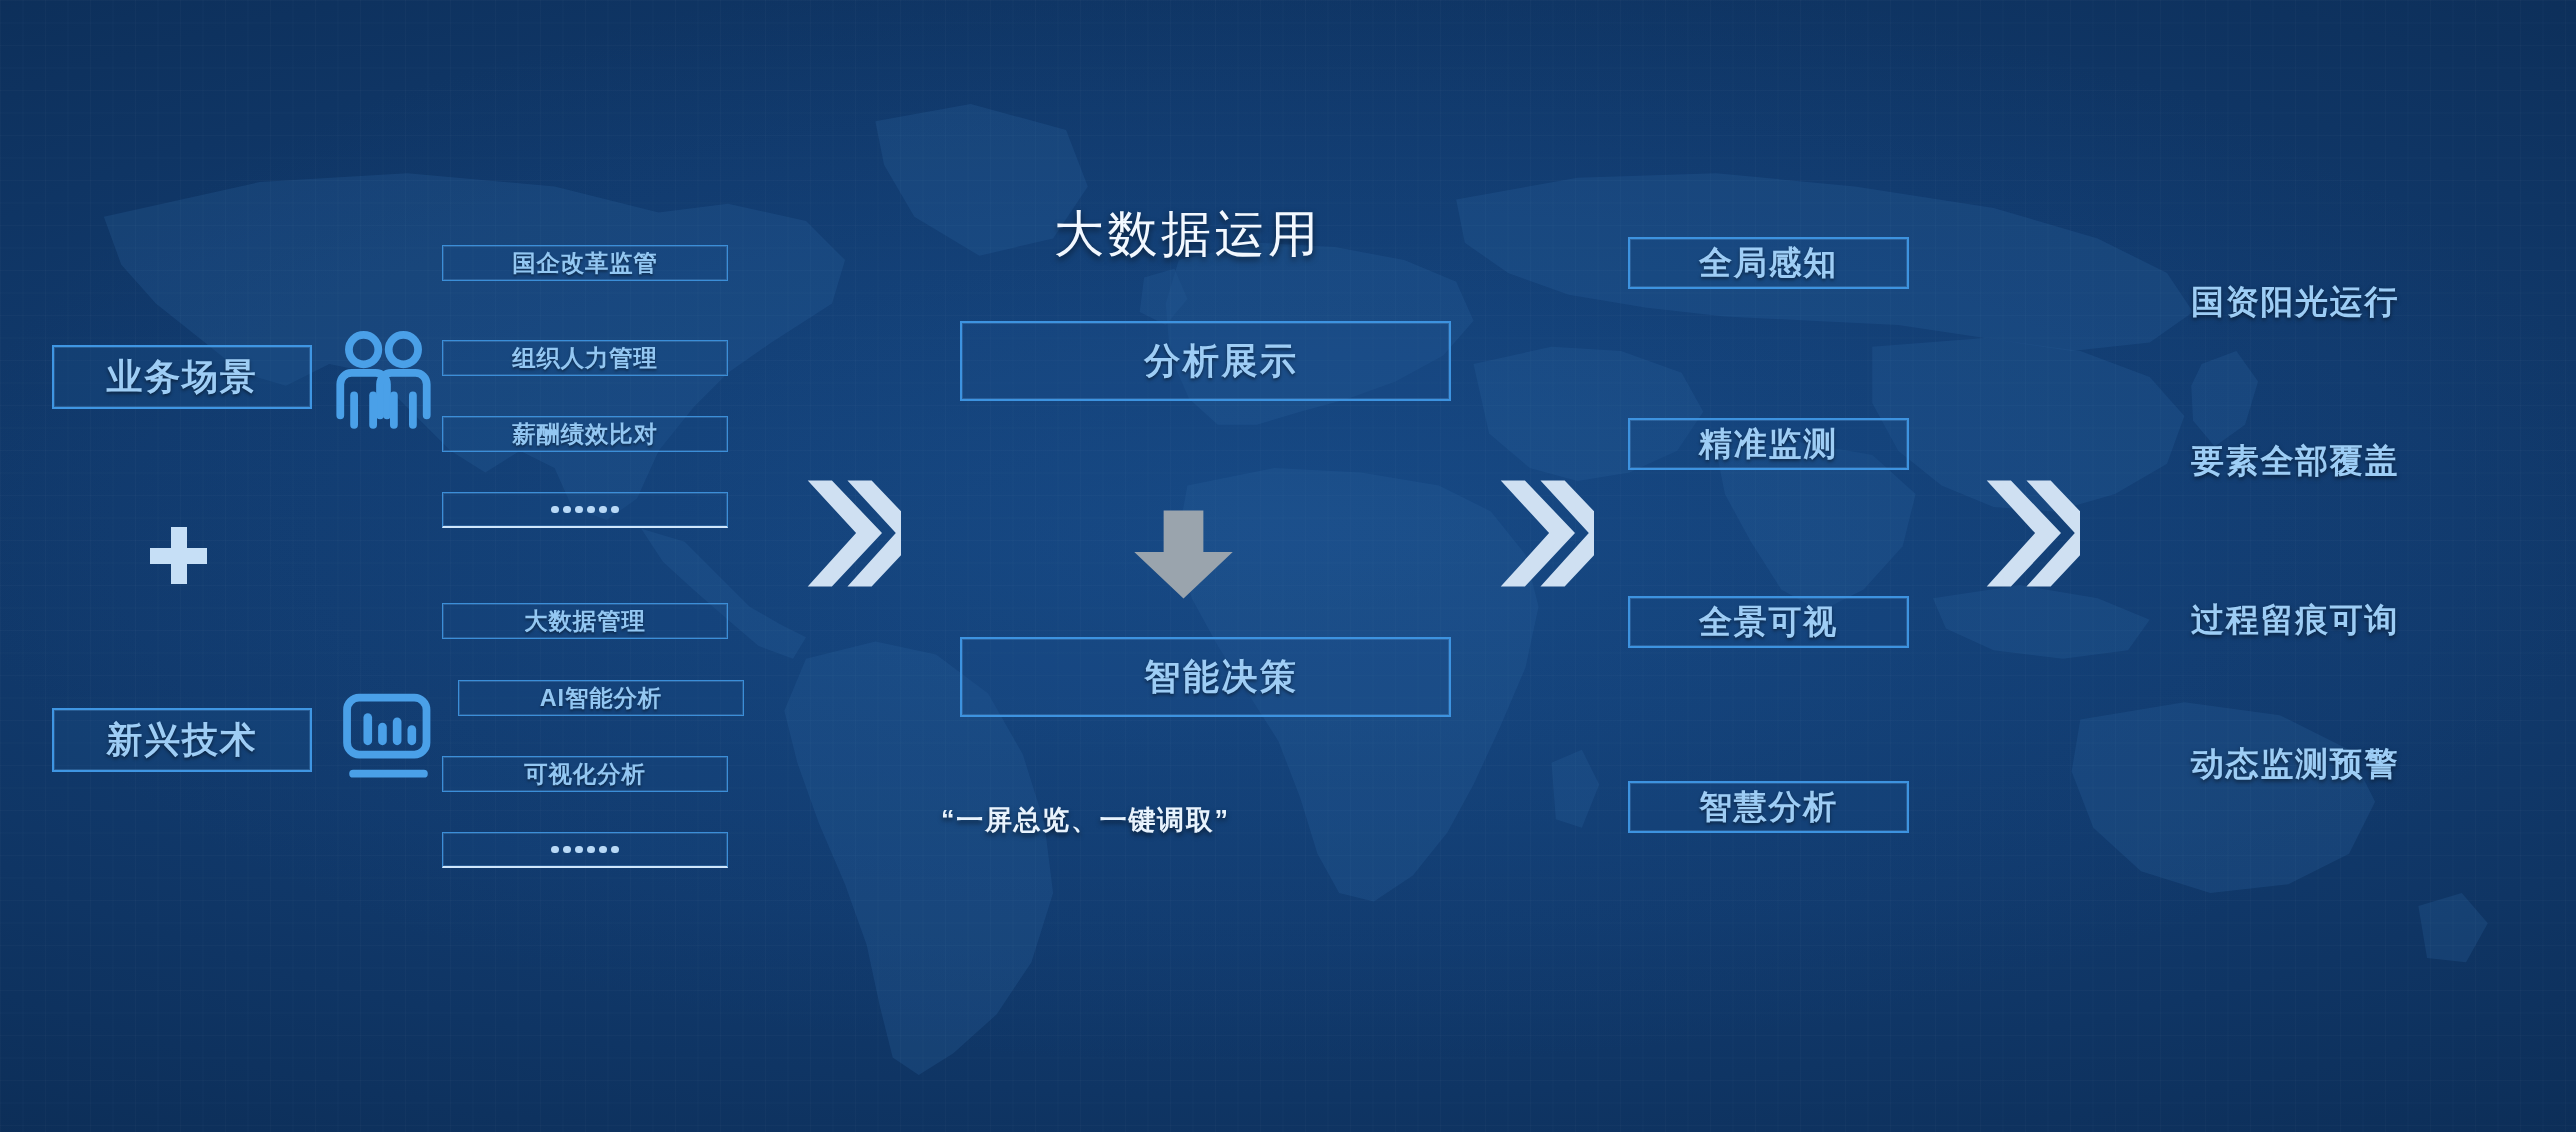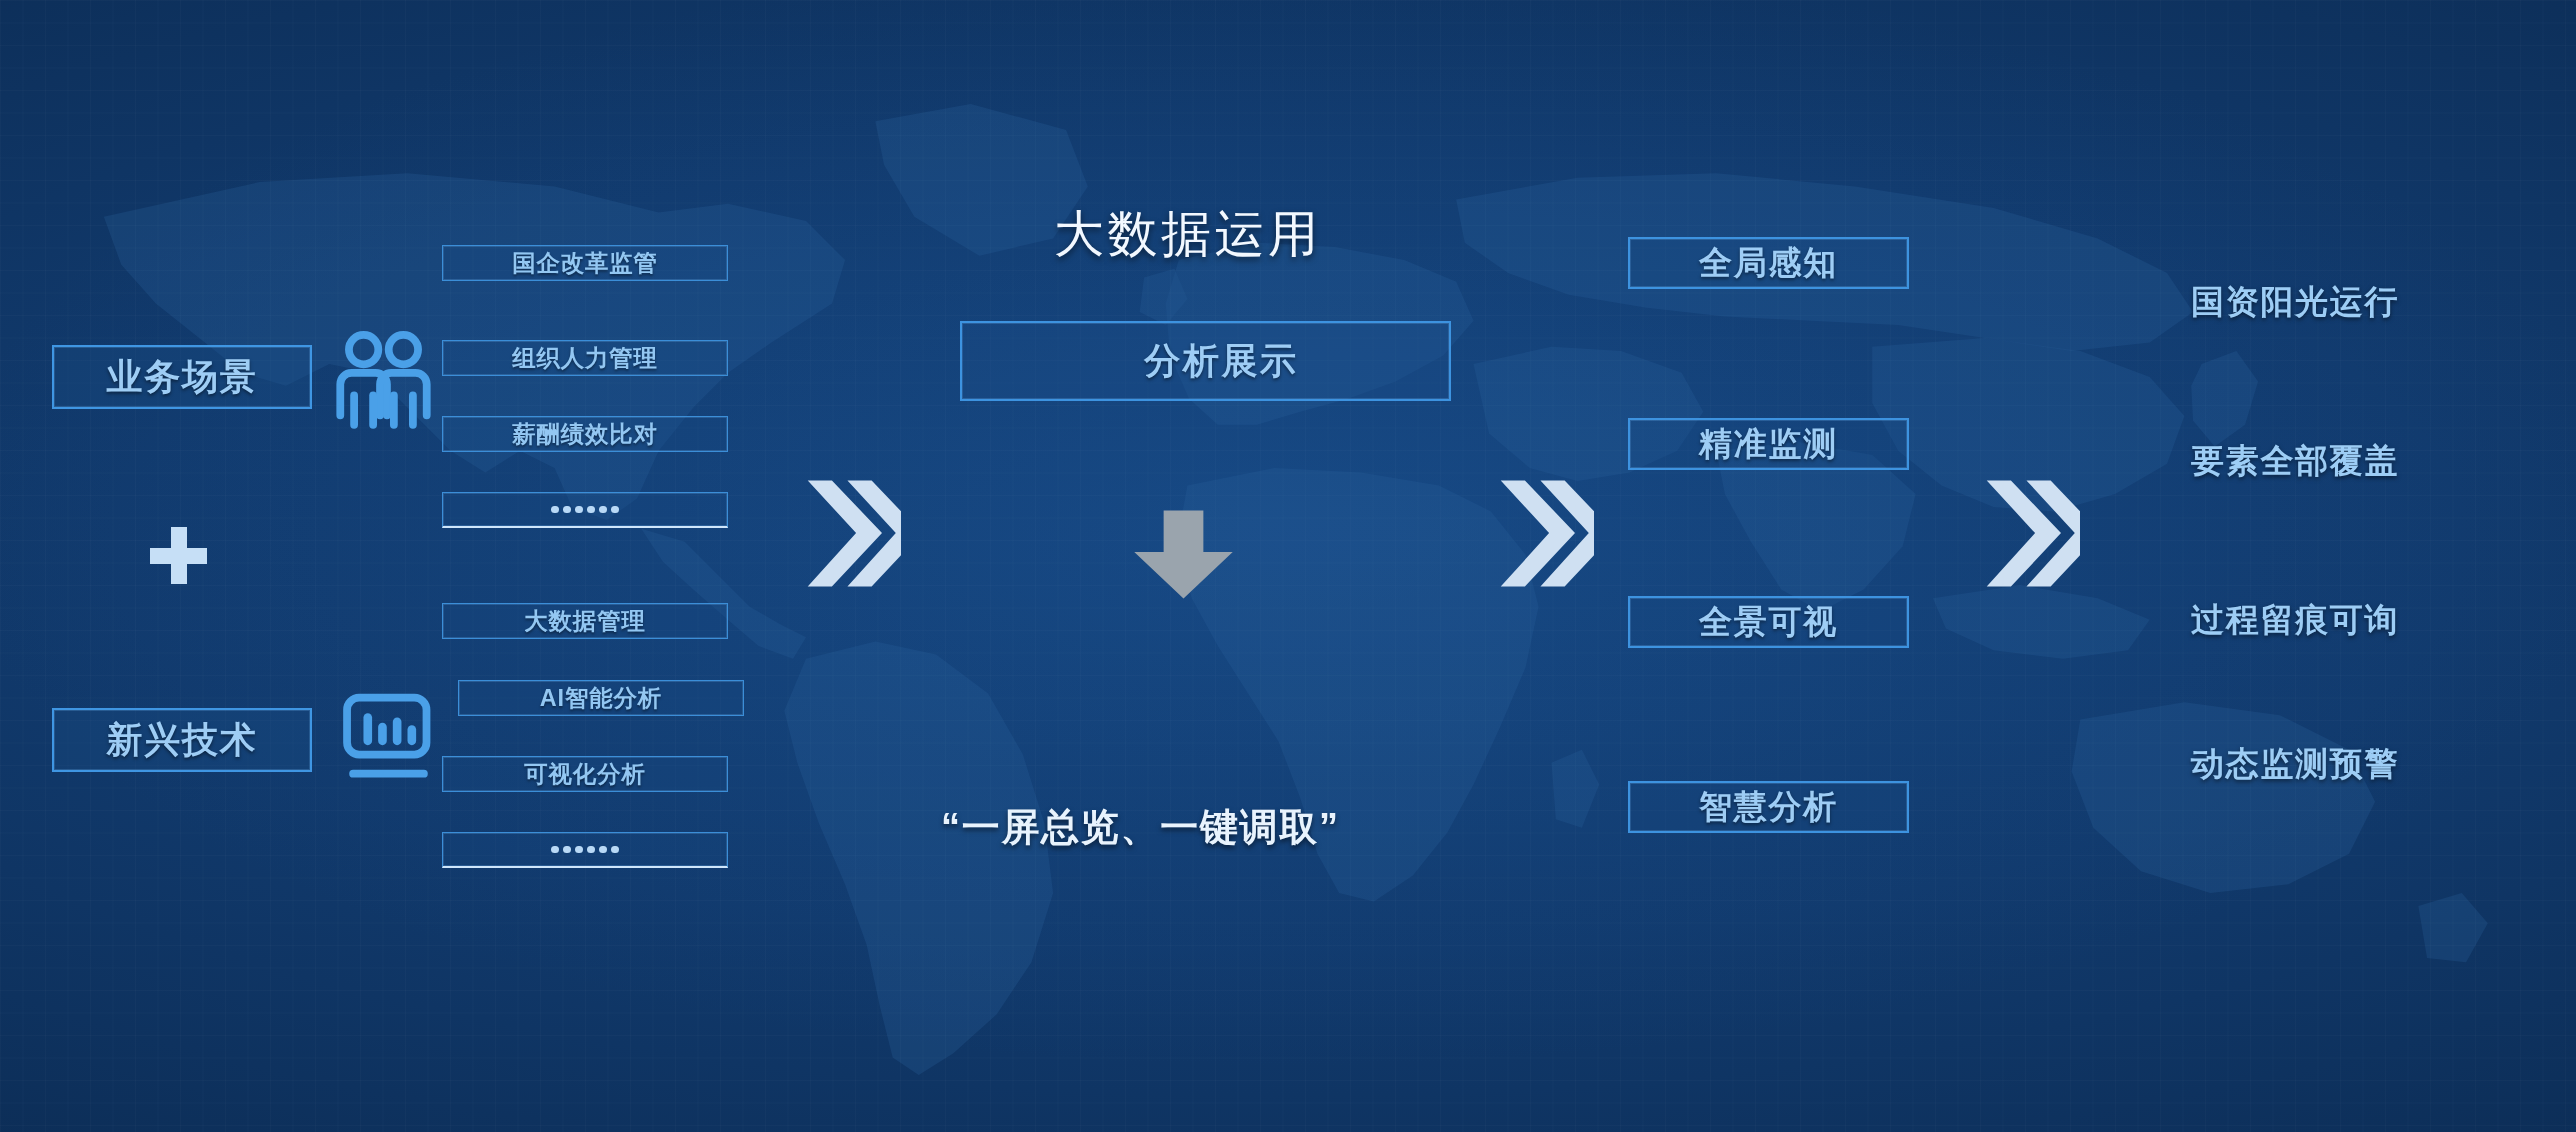--- a/index.html
+++ b/index.html
@@ -154,21 +154,21 @@
     font-weight: 400;
     color: #f2f8ff;
     letter-spacing: 3.5px;
     white-space: nowrap;
     text-shadow: 0 2.6px 6px rgba(0,0,0,0.55);
     text-align: right;
   }
 
   
   #quote {
-    font-size: 38px;
+    font-size: 27px;
     font-weight: 700;
     color: #e8f3fd;
     letter-spacing: 1.7px;
     white-space: nowrap;
     text-shadow: 0 2.6px 5.2px rgba(0,0,0,0.5);
   }
 
   
   .plus {
     width: 57px;
@@ -329,20 +329,23 @@
   <div class="abs" id="headline" style="left:1054px; top:201px;">大数据运用</div>
 
   <div class="abs bx stage-box" style="left:960px; top:321px;">
     <span class="txt">分析展示</span>
   </div>
 
   <svg class="abs" style="left:1127px; top:507px;" width="113" height="95" viewBox="0 0 130 110">
     <polygon points="42,4 88,4 88,52 122,52 65,106 8,52 42,52" fill="#9aa4ad"></polygon>
   </svg>
 
+  <div class="abs bx stage-box" style="left:960px; top:637px;">
+    <span class="txt">智能决策</span>
+  </div>
 
   <div class="abs" id="quote" style="left:941px; top:802px;">“一屏总览、一键调取”</div>
 
   <svg class="abs chev" style="left:1499px; top:475px;" width="95" height="117" viewBox="0 0 110 135">
     <g fill="#cfe0f2">
       <polygon points="2,6 30,6 88,67 30,129 2,129 58,67"></polygon>
       <polygon points="48,6 76,6 134,67 76,129 48,129 104,67"></polygon>
     </g>
   </svg>
 

